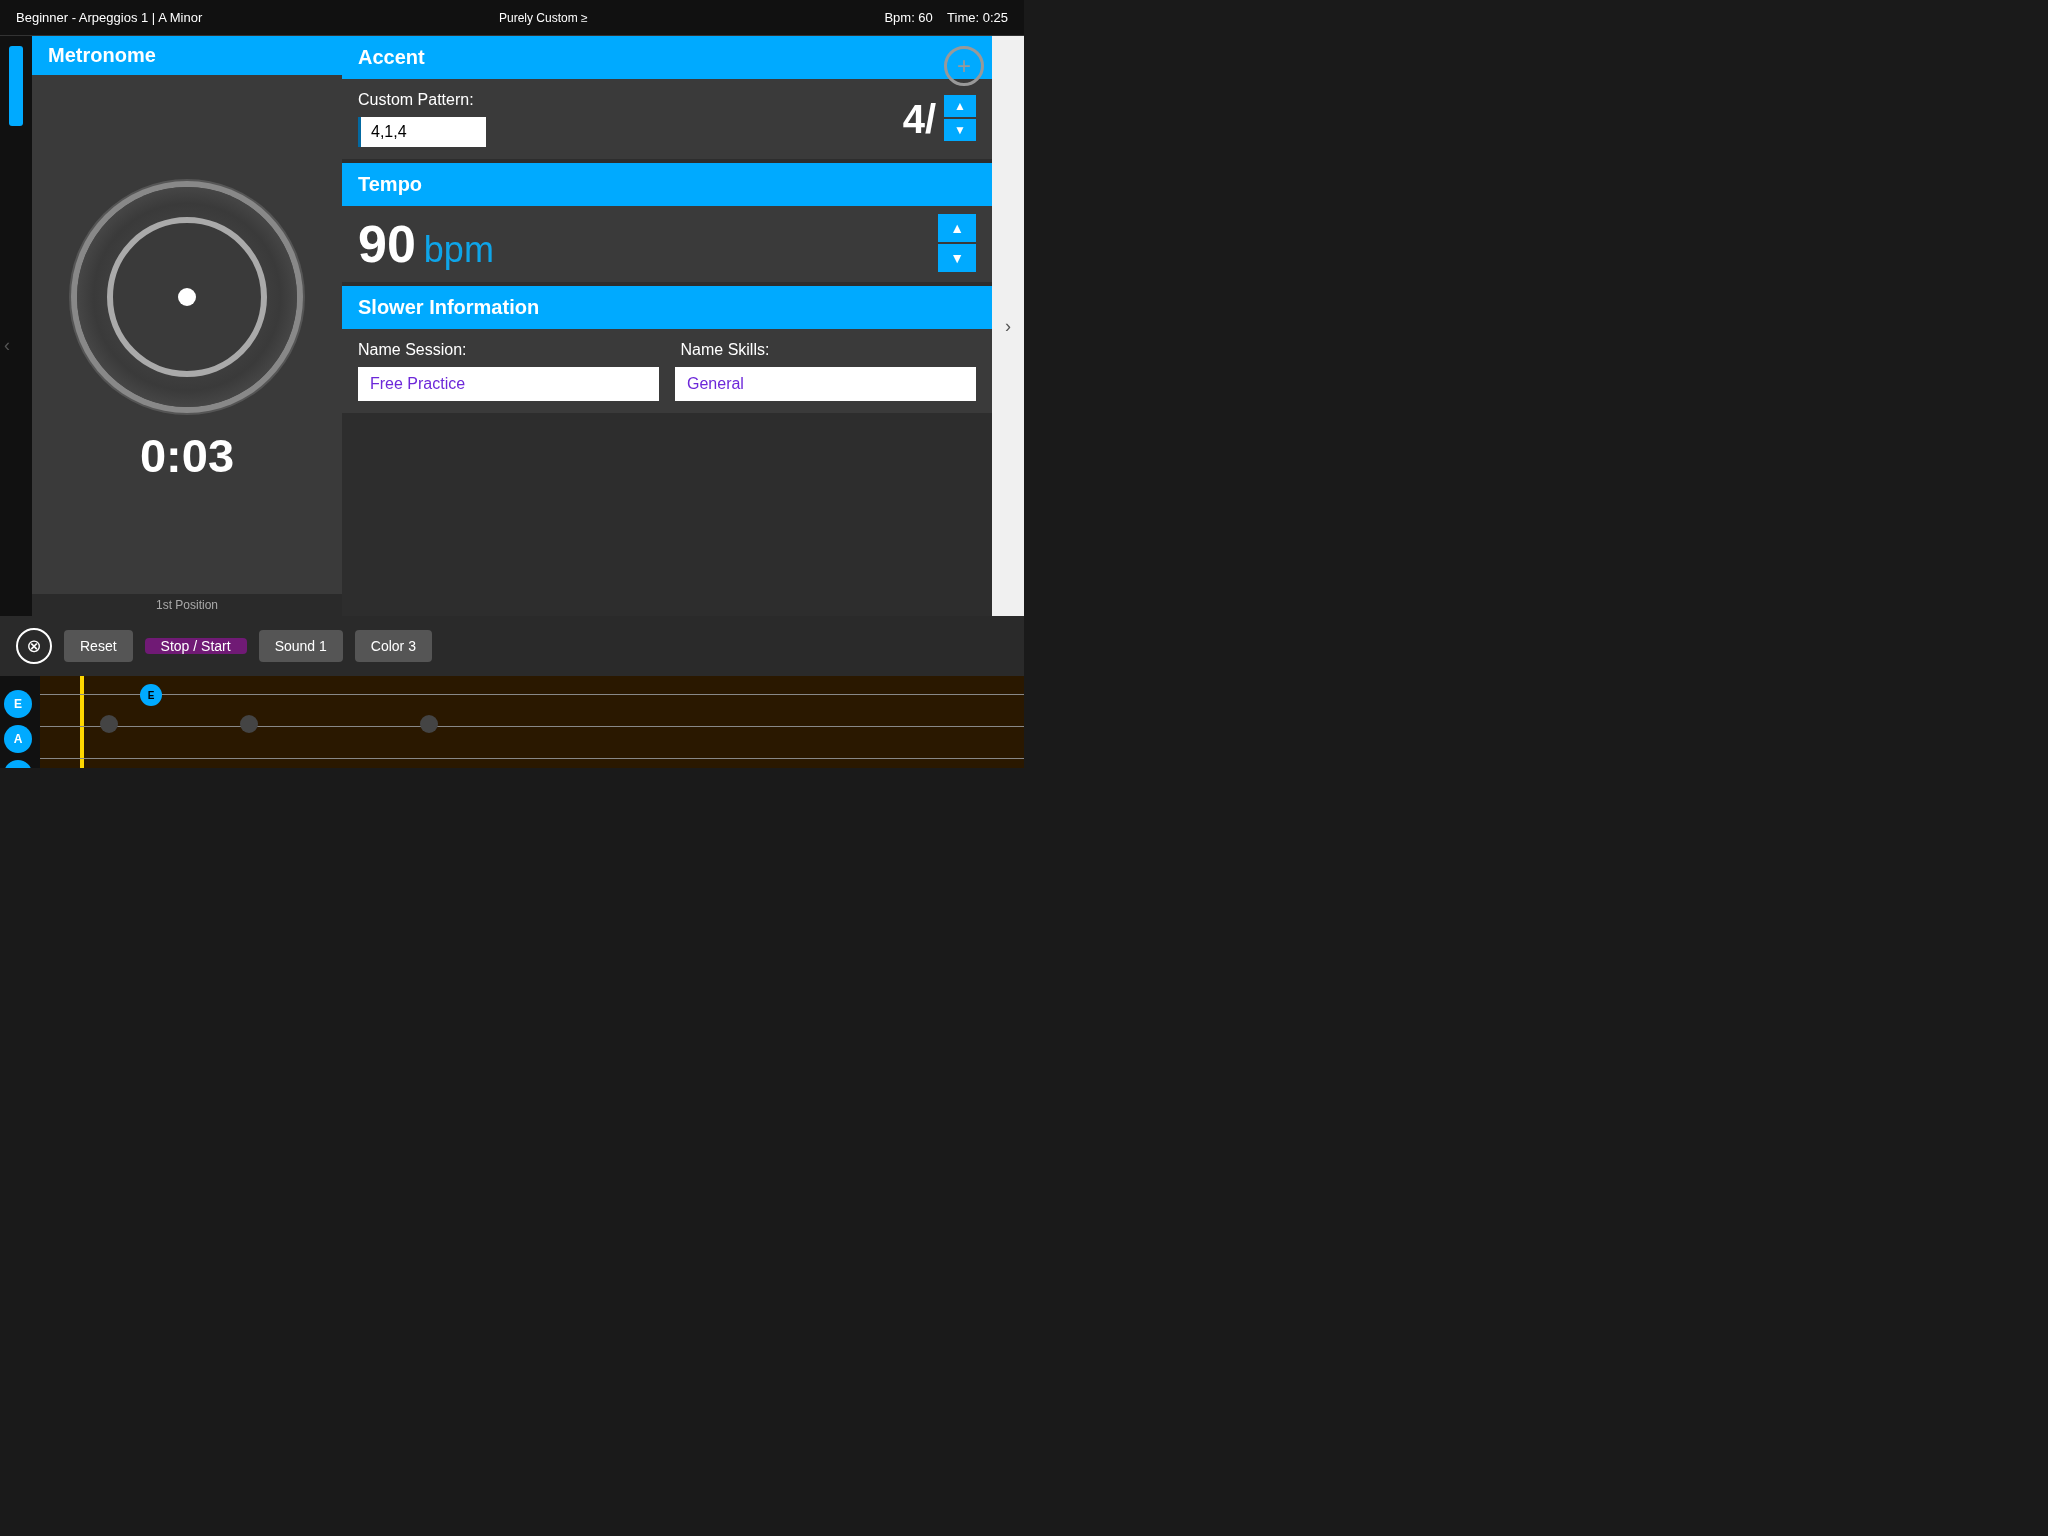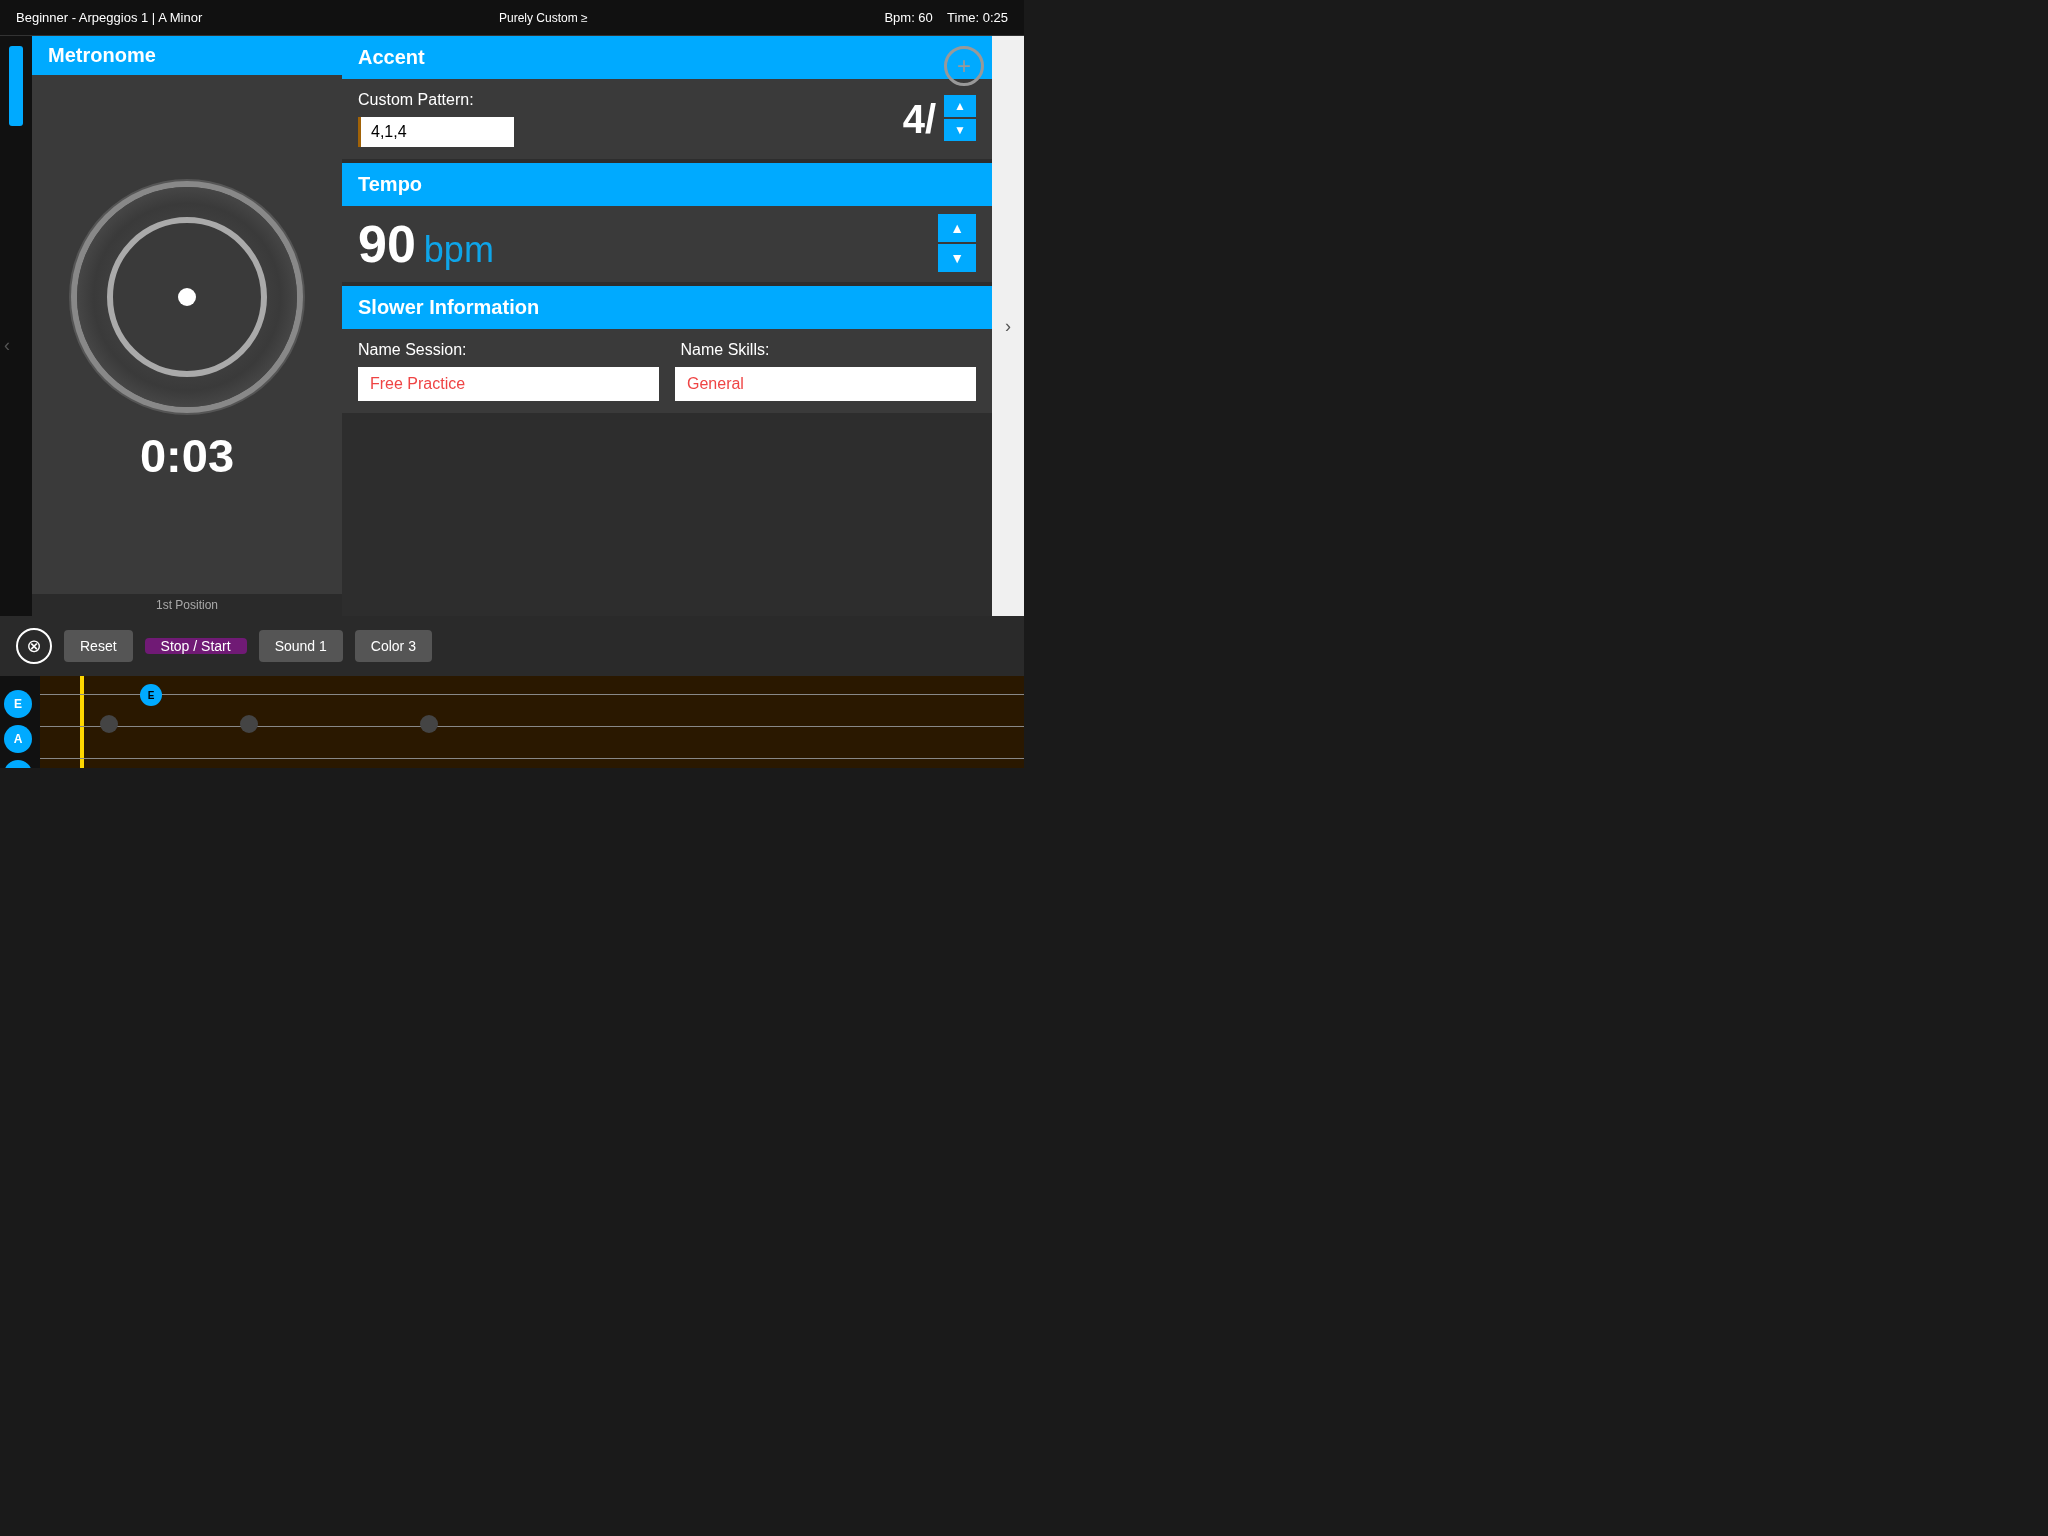--- a/index.html
+++ b/index.html
@@ -174,22 +174,22 @@
       font-size: 40px;
       font-weight: bold;
       color: #fff;
     }
     .custom-pattern-input {
       background: #fff;
       color: #000;
       border: none;
       padding: 6px 10px;
       font-size: 16px;
-      width: 156px;
-      border-left: 3px solid #a16207;
+      width: 128px;
+      border-left: 3px solid #0369a1;
     }
     .up-down-btn {
       display: flex;
       flex-direction: column;
       margin-left: 8px;
     }
     .up-down-btn button {
       background: #00aaff;
       border: none;
       color: #fff;
@@ -232,21 +232,21 @@
       margin-bottom: 8px;
     }
     .timer-label { font-size: 16px; color: #fff; flex: 1; }
     .timer-inputs {
       display: flex;
       gap: 16px;
     }
     .timer-input {
       flex: 1;
       background: #fff;
-      color: #ef4444;
+      color: #6d28d9;
       border: none;
       padding: 8px 12px;
       font-size: 16px;
     }
 
     
     .instrument-area {
       height: 200px;
       background: #1a1a1a;
       position: relative;

